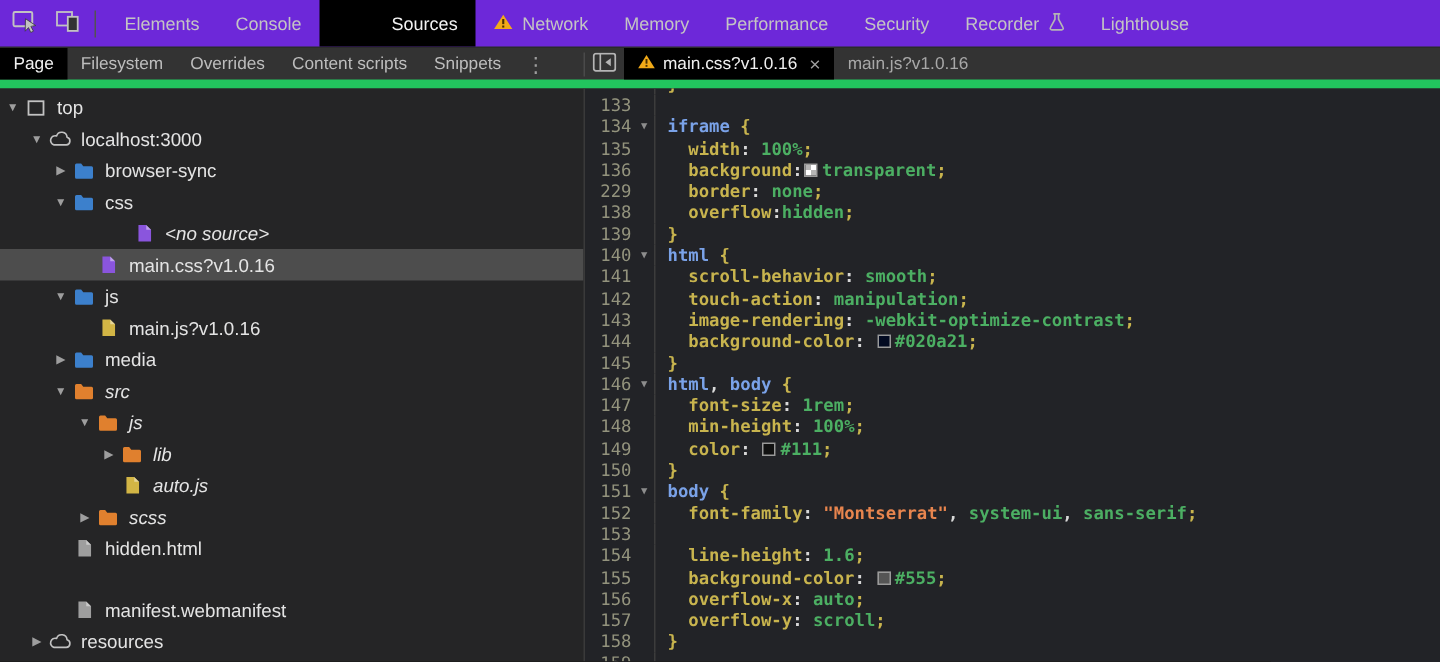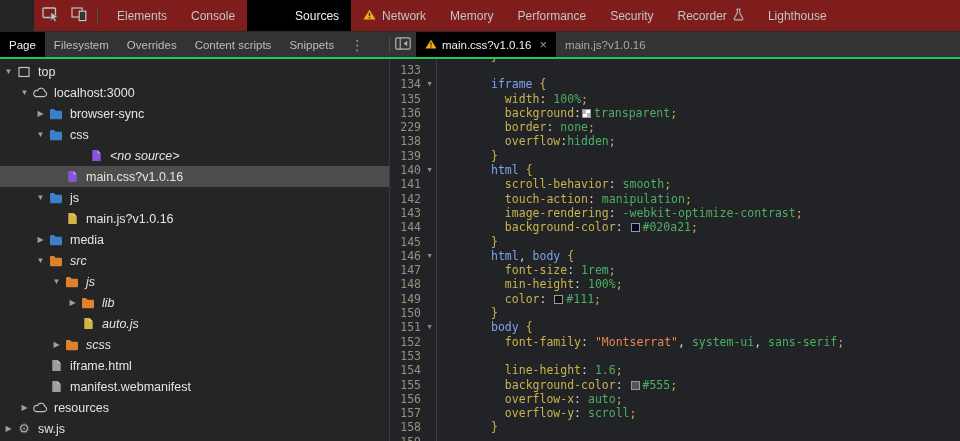--- a/index.html
+++ b/index.html
@@ -1,30 +1,30 @@
 <!DOCTYPE html>
 <html><head>
 <meta charset="utf-8">
 <style>
   html,body{margin:0;padding:0;background:#1b1b1b;}
   .devtools{position:relative;width:960px;height:441px;background:#242424;overflow:hidden;
     font-family:"Liberation Sans",sans-serif;color:#c4c4c4;-webkit-font-smoothing:antialiased;}
   
-  .main-toolbar{display:flex;align-items:stretch;height:32px;background:#7f1d1d;
-    border-bottom:1px solid #2b2b2b;box-sizing:border-box;margin-left:34px;}
+  .main-toolbar{display:flex;align-items:stretch;height:32px;background:#6d28d9;
+    border-bottom:1px solid #2b2b2b;box-sizing:border-box;}
   .toolbar-icons{display:flex;align-items:center;padding:0 3px;}
   .icon-btn{width:28px;height:26px;display:flex;align-items:center;justify-content:center;
     background:none;border:none;padding:0;cursor:pointer;}
   .vsep{width:1px;height:18px;background:#525252;margin:0 4px;align-self:center;flex:none;}
   .main-tabs{display:flex;align-items:stretch;}
   .main-tab{display:flex;align-items:center;gap:6px;padding:0 12px;font-size:12px;color:#c4c4c4;white-space:nowrap;}
   .main-tab.active{background:#000;color:#f2f2f2;padding-left:48px;}
   
   .sub-toolbar{display:flex;align-items:stretch;height:27px;background:#333333;
-    border-bottom:2px solid #22c55e;box-sizing:border-box;}
+    border-bottom:6px solid #22c55e;box-sizing:border-box;}
   .nav-tabs{display:flex;align-items:stretch;width:389px;flex:none;}
   .nav-tab{display:flex;align-items:center;padding:0 9px;font-size:11.5px;color:#bdbdbd;white-space:nowrap;}
   .nav-tab.active{background:#000;color:#f0f0f0;}
   .more-tabs{display:flex;align-items:center;padding:0 7px;color:#9e9e9e;font-size:14px;cursor:pointer;}
   .vsep2{width:1px;height:16px;background:#4a4a4a;align-self:center;flex:none;}
   .hide-nav{width:26px;display:flex;align-items:center;justify-content:center;background:none;border:none;padding:0;cursor:pointer;}
   .editor-tabs{display:flex;align-items:stretch;}
   .editor-tab{display:flex;align-items:center;gap:5px;padding:0 9px;font-size:11.5px;color:#a8a8a8;white-space:nowrap;}
   .editor-tab.active{background:#000;color:#f0f0f0;}
   .close-x{color:#9e9e9e;font-size:13px;margin-left:3px;line-height:1;cursor:pointer;}
@@ -34,25 +34,25 @@
     box-sizing:border-box;padding-top:2px;overflow:hidden;}
   .tree-row{display:flex;align-items:center;height:21px;font-size:12.5px;color:#e4e4e4;white-space:nowrap;cursor:default;}
   .tree-row.selected{background:#4d4d4d;}
   .tree-row.italic .tree-label{font-style:italic;}
   .tw-arrow{width:13px;text-align:center;font-size:8px;color:#9e9e9e;flex:none;}
   .tree-icon{width:16px;display:flex;justify-content:center;align-items:center;margin:0 6px 0 1px;flex:none;}
   .tree-label{flex:none;}
   
   .editor{flex:1;background:#222327;overflow:hidden;
     font-family:"DejaVu Sans Mono","Liberation Mono",monospace;font-size:11.5px;}
-  .code-line{display:flex;height:14.3px;line-height:14.3px;white-space:pre;gap:46px;}
+  .code-line{display:flex;height:14.3px;line-height:14.3px;white-space:pre;}
   .gutter{flex:none;width:47px;display:flex;border-right:1px solid #3c3c3c;box-sizing:border-box;color:#93937d;}
   .ln{flex:1;text-align:right;padding-right:2px;cursor:pointer;}
   .fold{width:13px;font-size:7px;color:#8d8d8d;text-align:center;cursor:pointer;}
-  .code-text{padding-left:8px;cursor:text;}
+  .code-text{padding-left:8px;cursor:text;font-weight:bold;}
   .partial-top{height:4px;overflow:hidden;}
   .partial-top .code-line{margin-top:-10.3px;}
   .tk-sel{color:#7aa2e8;}
   .tk-prop{color:#c8b44e;}
   .tk-brc{color:#c8b44e;}
   .tk-pun{color:#d8d8d8;}
   .tk-pl{color:#d8d8d8;}
   .tk-val{color:#4caf63;}
   .tk-str{color:#e8854e;}
   .swatch{display:inline-block;width:9px;height:9px;border:1px solid #9a9a9a;margin:0 3px 0 1px;
@@ -302,23 +302,23 @@
           <span class="tree-label">scss</span>
         </div>
         <div class="tree-row" style="padding-left: 34px;">
           <span class="tw-arrow"></span>
           <span class="tree-icon">
             <svg width="11" height="13" viewBox="0 0 11 13">
               <path d="M1.3 1 h5.2 l3.2 3.2 v7.8 h-8.4 z" fill="#9e9e9e"></path>
               <path d="M6.5 1 l3.2 3.2 h-3.2 z" fill="rgba(255,255,255,.45)"></path>
             </svg>
           </span>
-          <span class="tree-label">iframe.html</span>
-        </div>
-        <div class="tree-row" style="padding-left: 34px;">
+          <span class="tree-label">hidden.html</span>
+        </div>
+        <div class="tree-row" style="padding-left: 34px; margin-top: 20px;">
           <span class="tw-arrow"></span>
           <span class="tree-icon">
             <svg width="11" height="13" viewBox="0 0 11 13">
               <path d="M1.3 1 h5.2 l3.2 3.2 v7.8 h-8.4 z" fill="#9e9e9e"></path>
               <path d="M6.5 1 l3.2 3.2 h-3.2 z" fill="rgba(255,255,255,.45)"></path>
             </svg>
           </span>
           <span class="tree-label">manifest.webmanifest</span>
         </div>
         <div class="tree-row" style="padding-left: 18px;">

